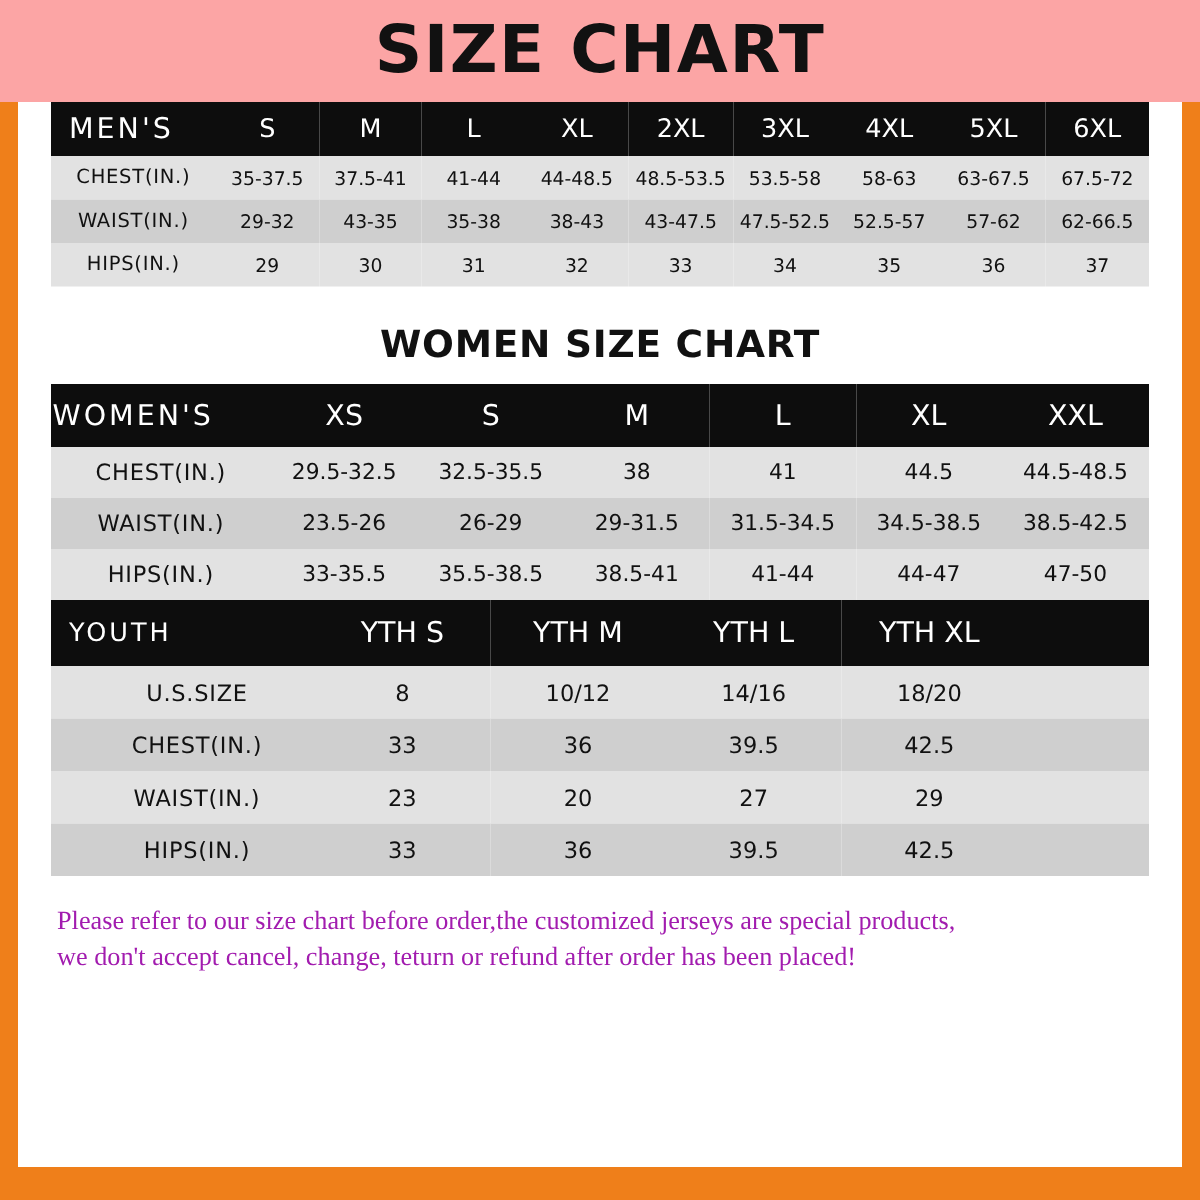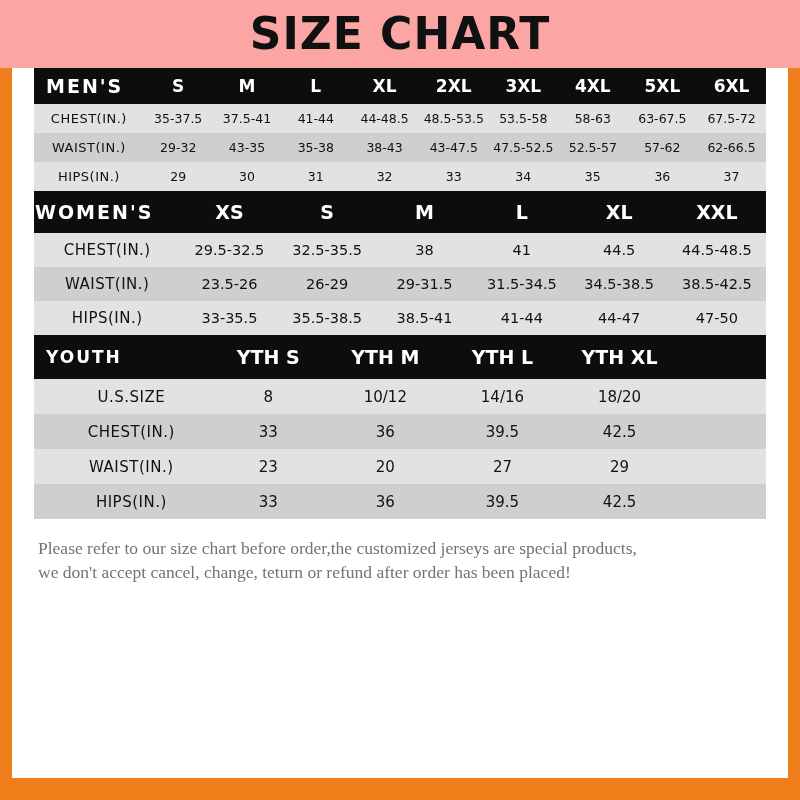--- a/index.html
+++ b/index.html
@@ -63,21 +63,21 @@
     font-family: "DejaVu Sans", sans-serif;
     font-weight: normal;
     color: #111111;
   }
   
   tr.head-row {
     background: #0d0d0d;
   }
   tr.head-row td, tr.head-row th {
     color: #ffffff;
-    font-weight: bold;
+    font-weight: normal;
   }
   tr.head-row td.rowlabel {
     text-align: left;
     letter-spacing: 2px;
   }
   td.rowlabel {
     text-align: center;
     font-weight: normal;
   }
   .row-light { background: #e2e2e2; }
@@ -96,21 +96,21 @@
   #women-table tbody td.rowlabel { font-size: 15px; letter-spacing: 0.5px; }
 
   
   #youth-table tr.head-row td { height: 42px; font-size: 19px; }
   #youth-table tr.head-row td.rowlabel { font-size: 17px; padding-left: 12px; }
   #youth-table tbody td { height: 33px; font-size: 15px; }
   #youth-table tbody td.rowlabel { font-size: 15px; letter-spacing: 0.5px; padding-left: 20px; }
 
   .note {
     margin: 18px 26px 0 26px;
-    color: #737373;
+    color: #a21caf;
     font-family: "Liberation Serif", serif;
     font-size: 17.5px;
     line-height: 1.35;
     text-align: left;
   }
   .note div { white-space: nowrap; }
   .footer-band {
     position: absolute;
     left: -12px;
     right: -12px;
@@ -191,20 +191,21 @@
           <td>34</td>
           <td>35</td>
           <td>36</td>
           <td>37</td>
         </tr>
       </tbody>
     </table>
   </div>
 
   <div class="section">
+    <div class="section-title women-title">WOMEN SIZE CHART</div>
     <table class="chart" id="women-table">
       <colgroup>
         <col style="width:20%">
           <col style="width:13.4%">
           <col style="width:13.3%">
           <col style="width:13.3%">
         <col style="width:13.3%">
           <col style="width:13.3%">
           <col style="width:13.4%">
       </colgroup>

